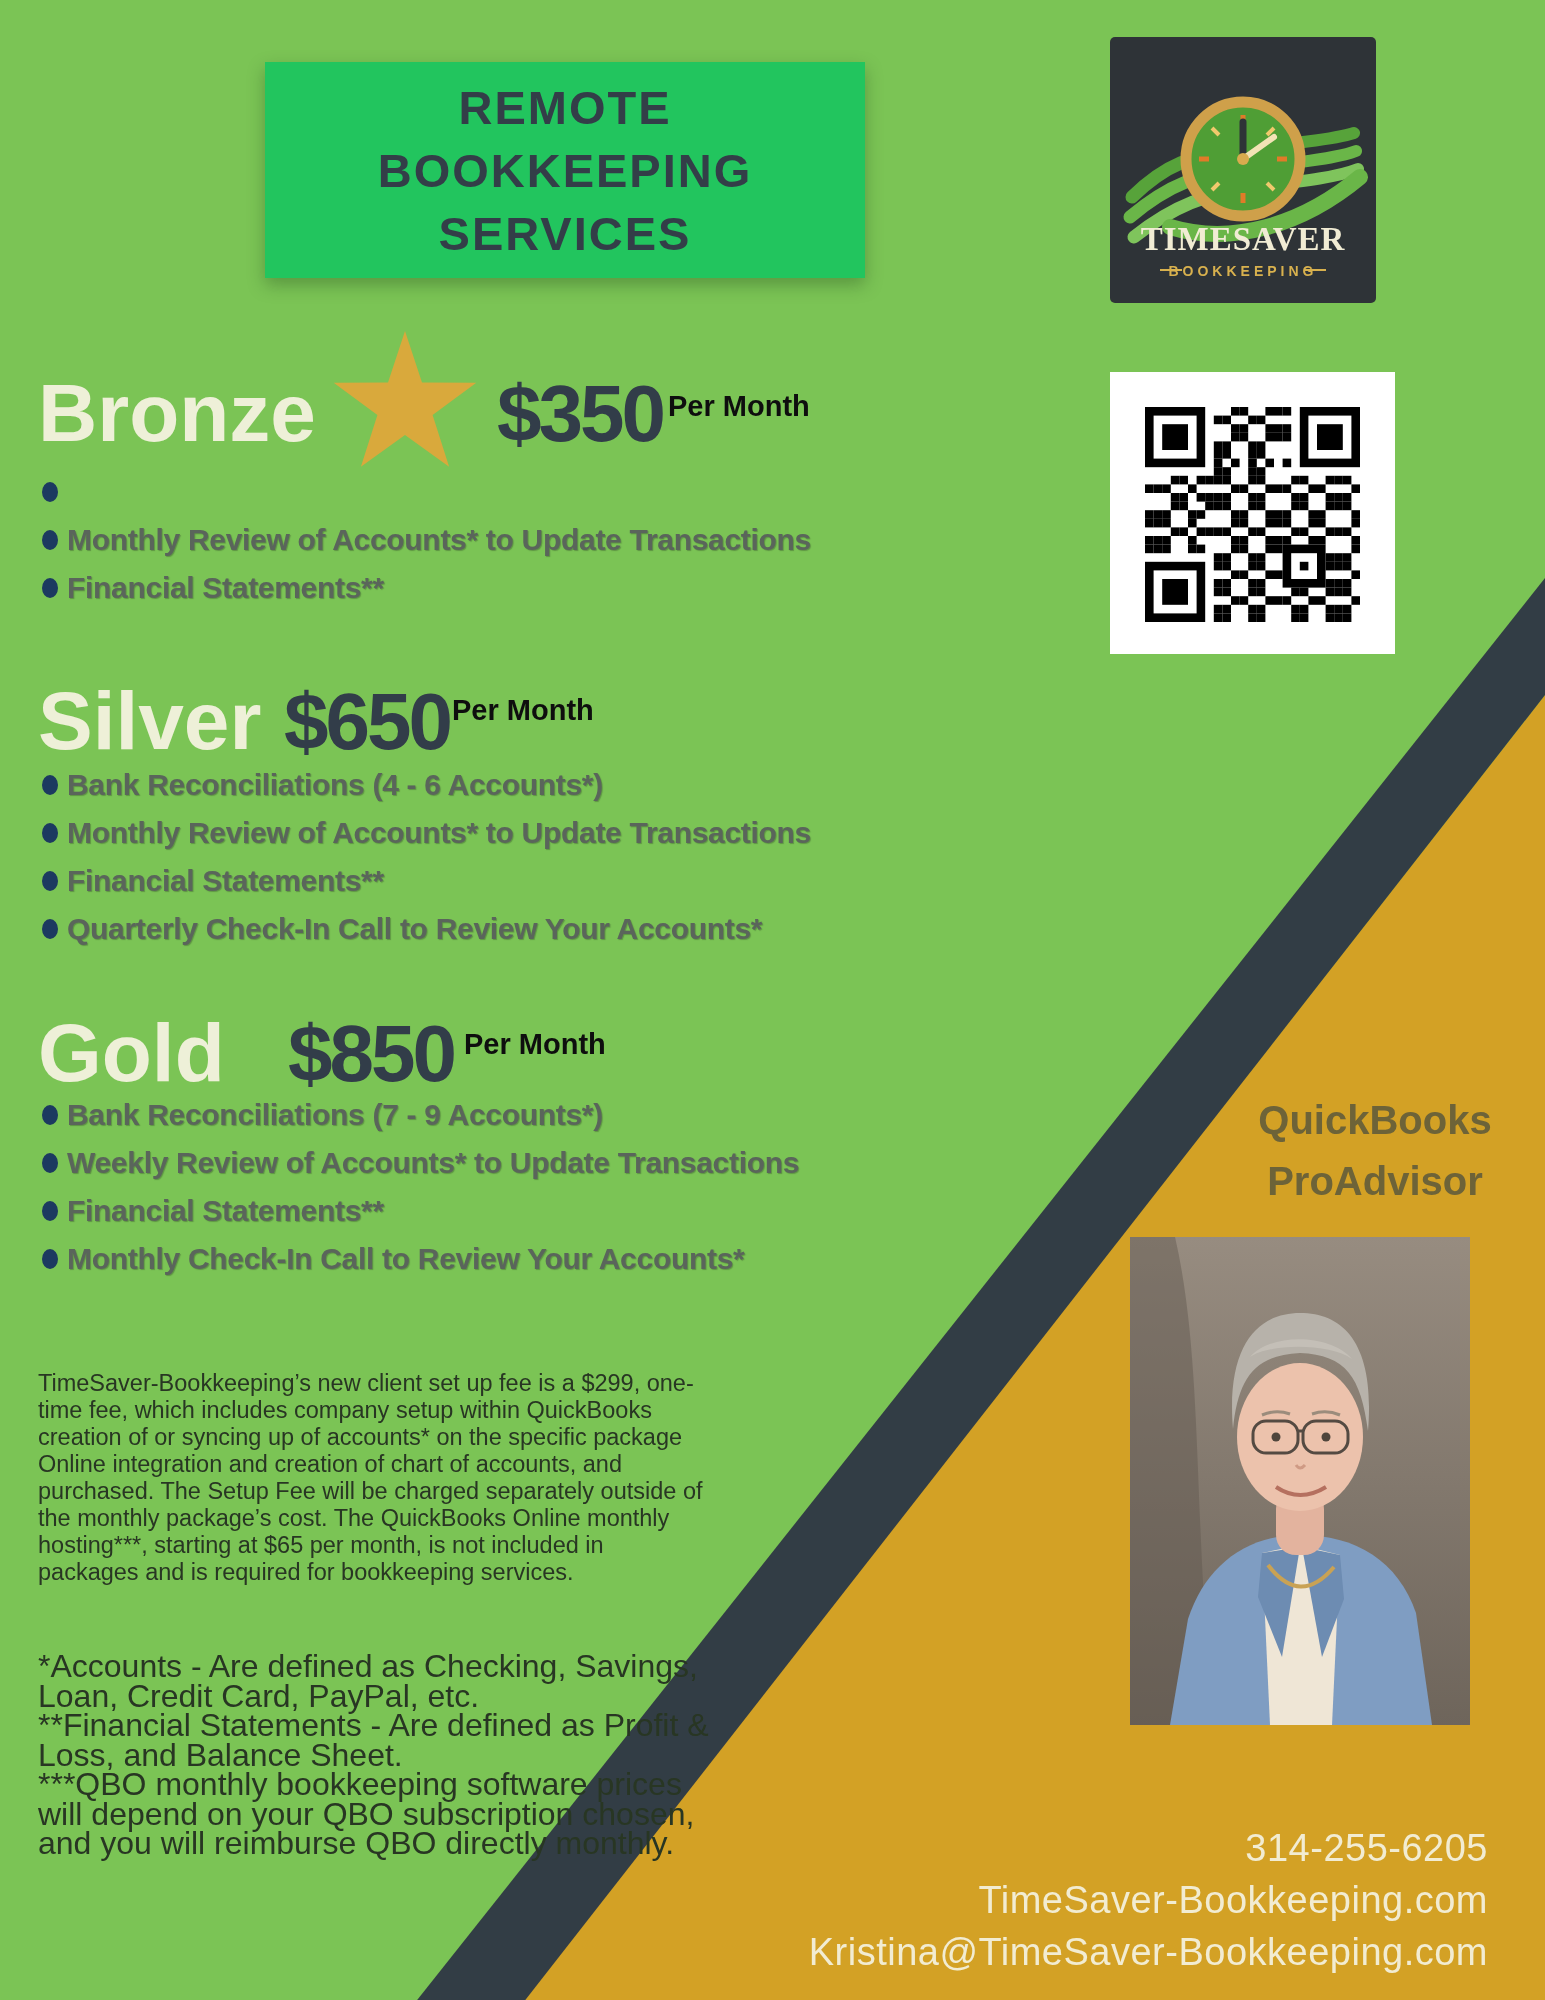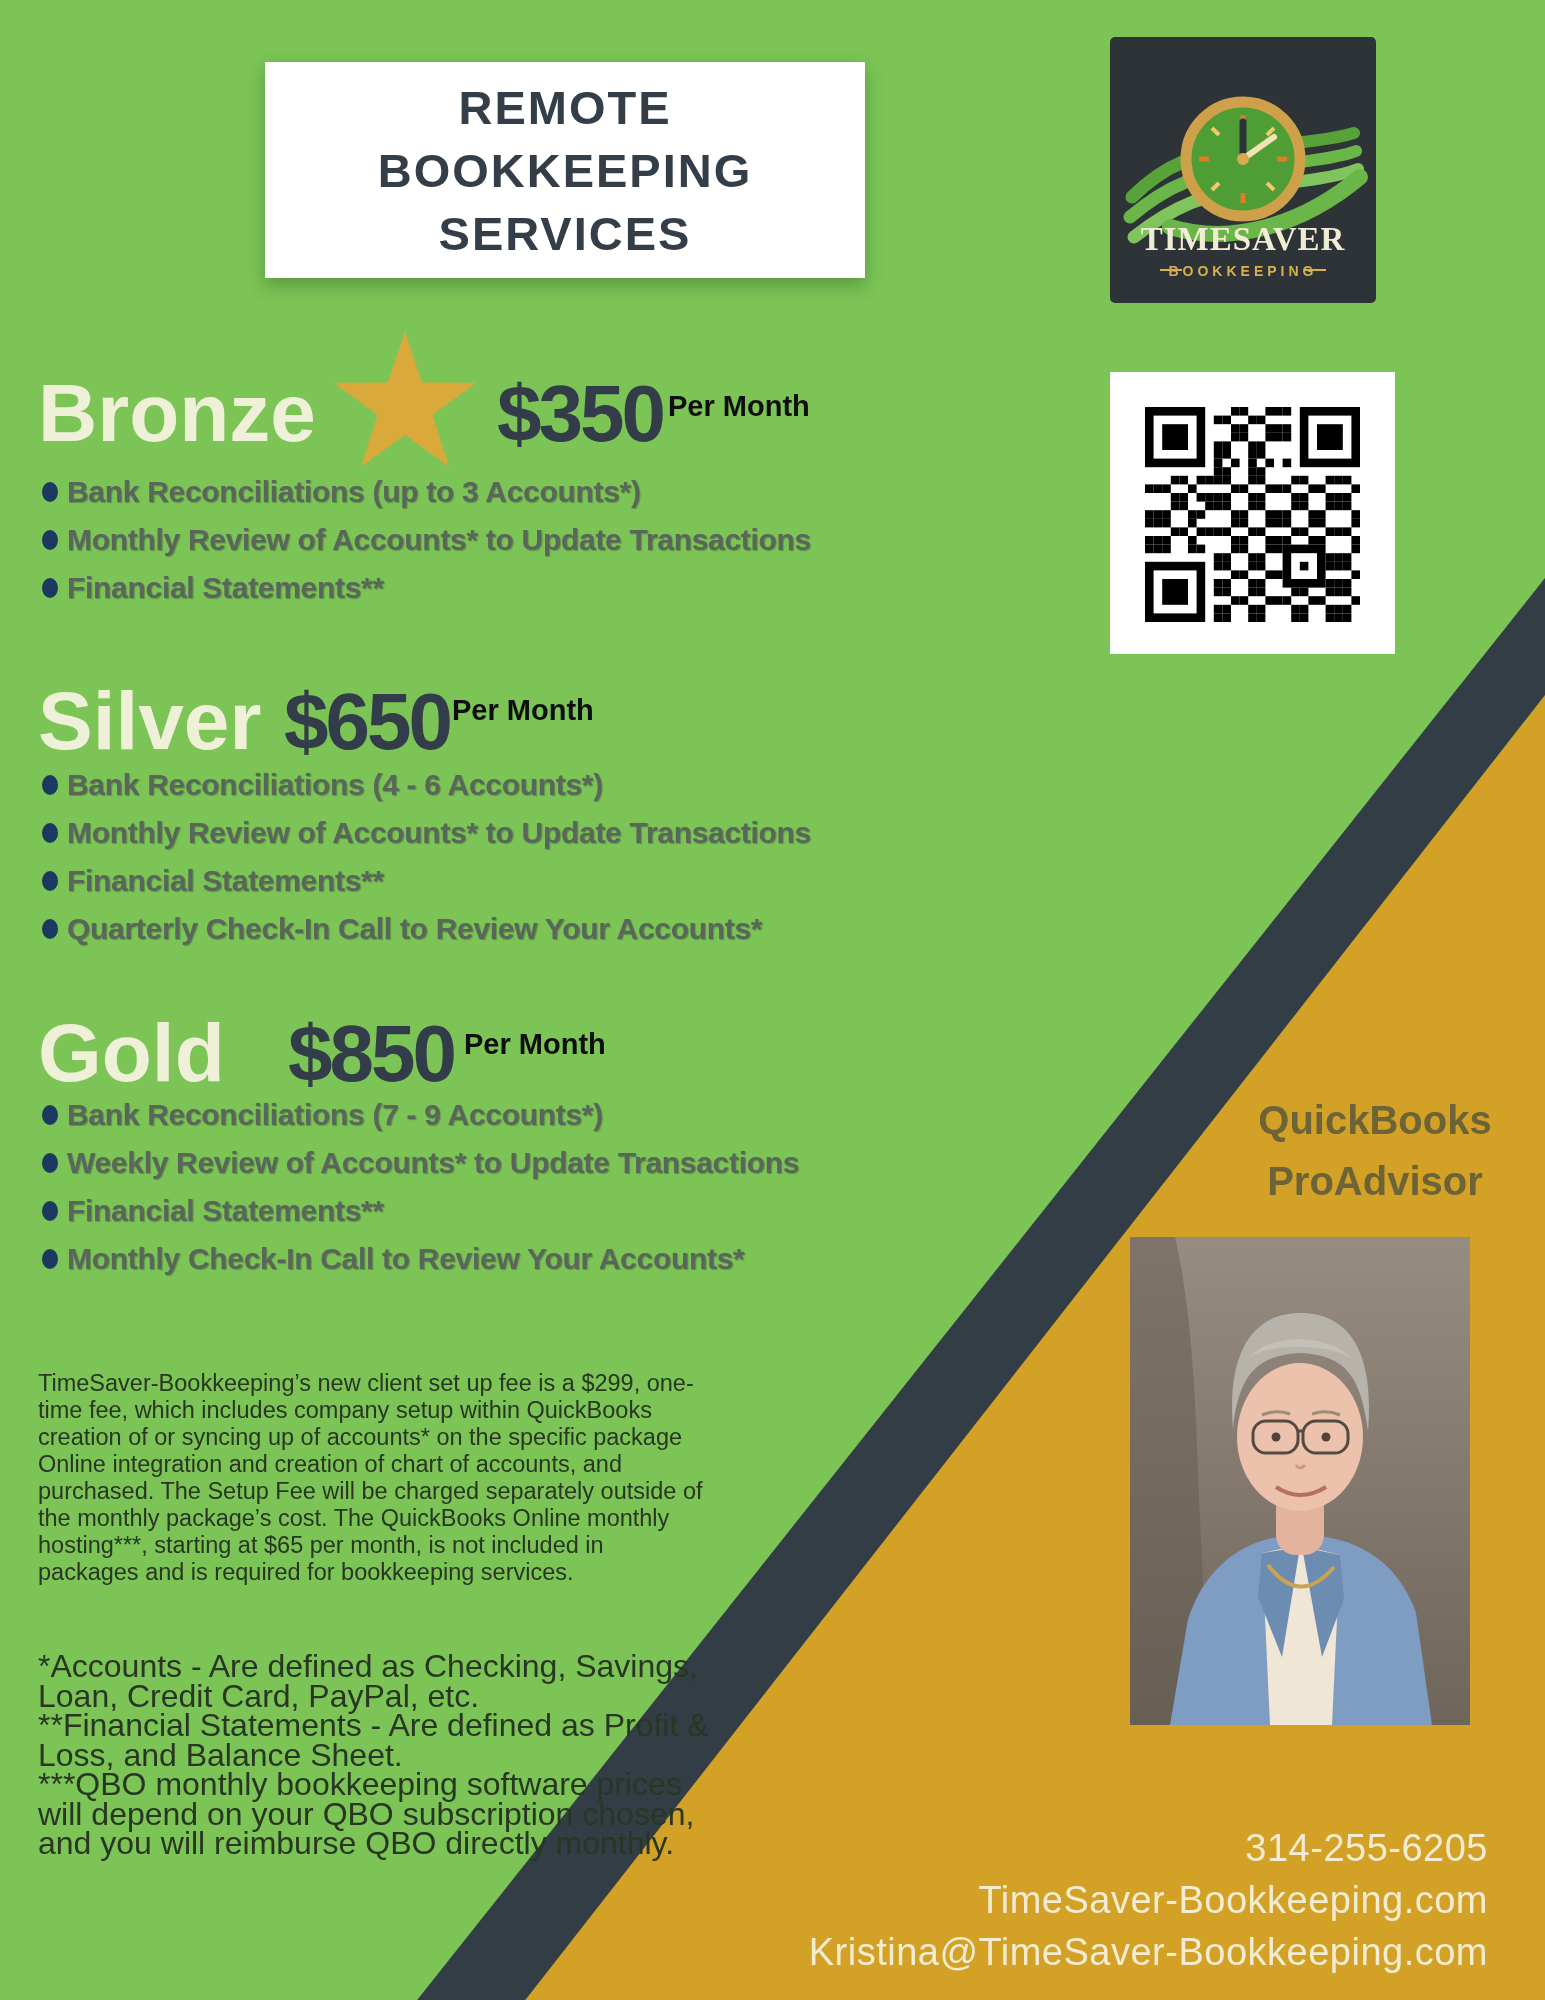--- a/index.html
+++ b/index.html
@@ -5,21 +5,21 @@
 <style>
   html,body{margin:0;padding:0;background:#9aa0a6;}
   .page{position:relative;width:1545px;height:2000px;background:#7bc455;overflow:hidden;
         font-family:"Liberation Sans",sans-serif;}
   
   .gold-tri{position:absolute;inset:0;background:#d3a125;
       clip-path:polygon(100% 34.75%,100% 100%,33.9% 100%);}
   .navy-band{position:absolute;inset:0;background:#323d45;
       clip-path:polygon(100% 28.9%,100% 34.75%,34% 100%,27% 100%);}
   
-  .header-box{position:absolute;left:265px;top:62px;width:600px;height:216px;background:#ffffff;
+  .header-box{position:absolute;left:265px;top:62px;width:600px;height:216px;background:#22c55e;
       box-shadow:0 7px 16px rgba(30,70,25,.35);display:flex;flex-direction:column;justify-content:center;
       text-align:center;color:#333e48;font-weight:700;font-size:47px;line-height:63px;letter-spacing:2px;}
   
   .logo{position:absolute;left:1110px;top:37px;width:266px;height:266px;}
   
   .qr{position:absolute;left:1110px;top:372px;width:285px;height:282px;background:#ffffff;}
   
   .tier-name{position:absolute;font-size:82px;font-weight:800;color:#eef0d8;line-height:1;}
   .tier-price{position:absolute;font-size:80px;font-weight:700;color:#323d49;letter-spacing:-3px;line-height:1;}
   .per-month{position:absolute;font-size:29px;font-weight:700;color:#0e0e0e;line-height:1;}
@@ -320,21 +320,20 @@
 
   <span class="tier-name" style="left:38px;top:372px">Bronze</span>
   <svg class="star" viewBox="0 0 150 150">
     <polygon fill="#d9a93c" points="75,3 92,54.5 146.3,54.8 102.6,87 119.1,138.7 75,107 30.9,138.7 47.4,87 3.7,54.8 58,54.5"></polygon>
   </svg>
   <span class="tier-price" style="left:497px;top:374px">$350</span>
   <span class="per-month" style="left:668px;top:392px">Per Month</span>
   <ul class="features" id="bronze-list">
     <li>
         <span class="dot"></span>
-        <span class="feature-text">Bank Reconciliations (up to 3 Accounts*)</span>
       </li>
     <li>
         <span class="dot"></span>
         <span class="feature-text">Monthly Review of Accounts* to Update Transactions</span>
       </li>
     <li>
         <span class="dot"></span>
         <span class="feature-text">Financial Statements**</span>
       </li>
   </ul>

